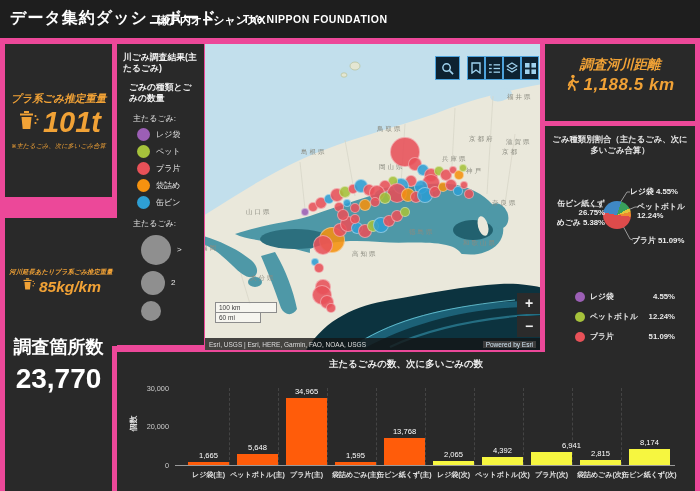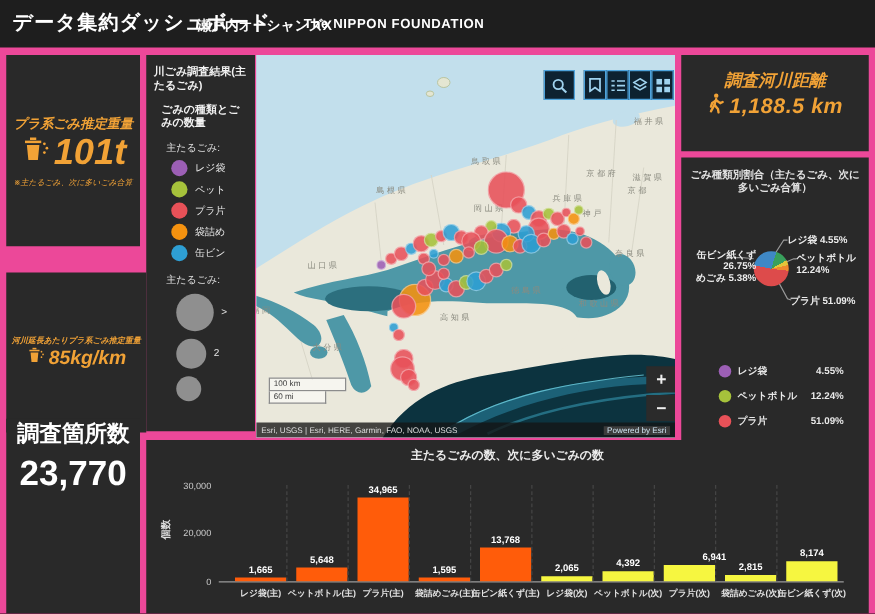--- a/index.html
+++ b/index.html
@@ -73,21 +73,21 @@
   .pl-lab{font-size:7.8px;font-weight:bold;color:#e8e8e8;flex:1 1 auto;}
   .pl-pct{font-size:7.8px;font-weight:bold;color:#e8e8e8;text-align:right;}
   
   #p-bar{left:117px;top:352px;width:578px;height:139px;}
   #bar-title{position:absolute;left:0;top:6px;width:578px;text-align:center;font-size:9.5px;font-weight:bold;color:#ececec;}
   #bar-ylabel{position:absolute;left:8px;top:66px;font-size:8px;font-weight:bold;color:#ddd;transform:rotate(-90deg);transform-origin:center;}
   .ytick{position:absolute;width:36px;text-align:right;font-size:7.3px;color:#ccc;}
   #baseline{position:absolute;left:58px;top:113px;width:500px;height:1px;background:#9a9a9a;}
   .gridline{position:absolute;top:36px;height:77px;width:0;border-left:1px dashed #444;}
   .bar{position:absolute;}
-  .bar-vlab{position:absolute;width:61px;text-align:center;font-size:7.6px;font-weight:bold;color:#fff;white-space:nowrap;}
+  .bar-vlab{position:absolute;width:61px;text-align:center;font-size:7.6px;font-weight:normal;color:#fff;white-space:nowrap;}
   .bar-xlab{position:absolute;width:101px;top:118px;text-align:center;font-size:7px;font-weight:bold;color:#e2e2e2;white-space:nowrap;}
 </style>
 </head>
 <body>
 
 <div id="app">
 
   <div id="header">
     <span id="hdr-title">データ集約ダッシュボード</span>
     <span id="hdr-sub">瀬戸内オーシャンズX</span>

